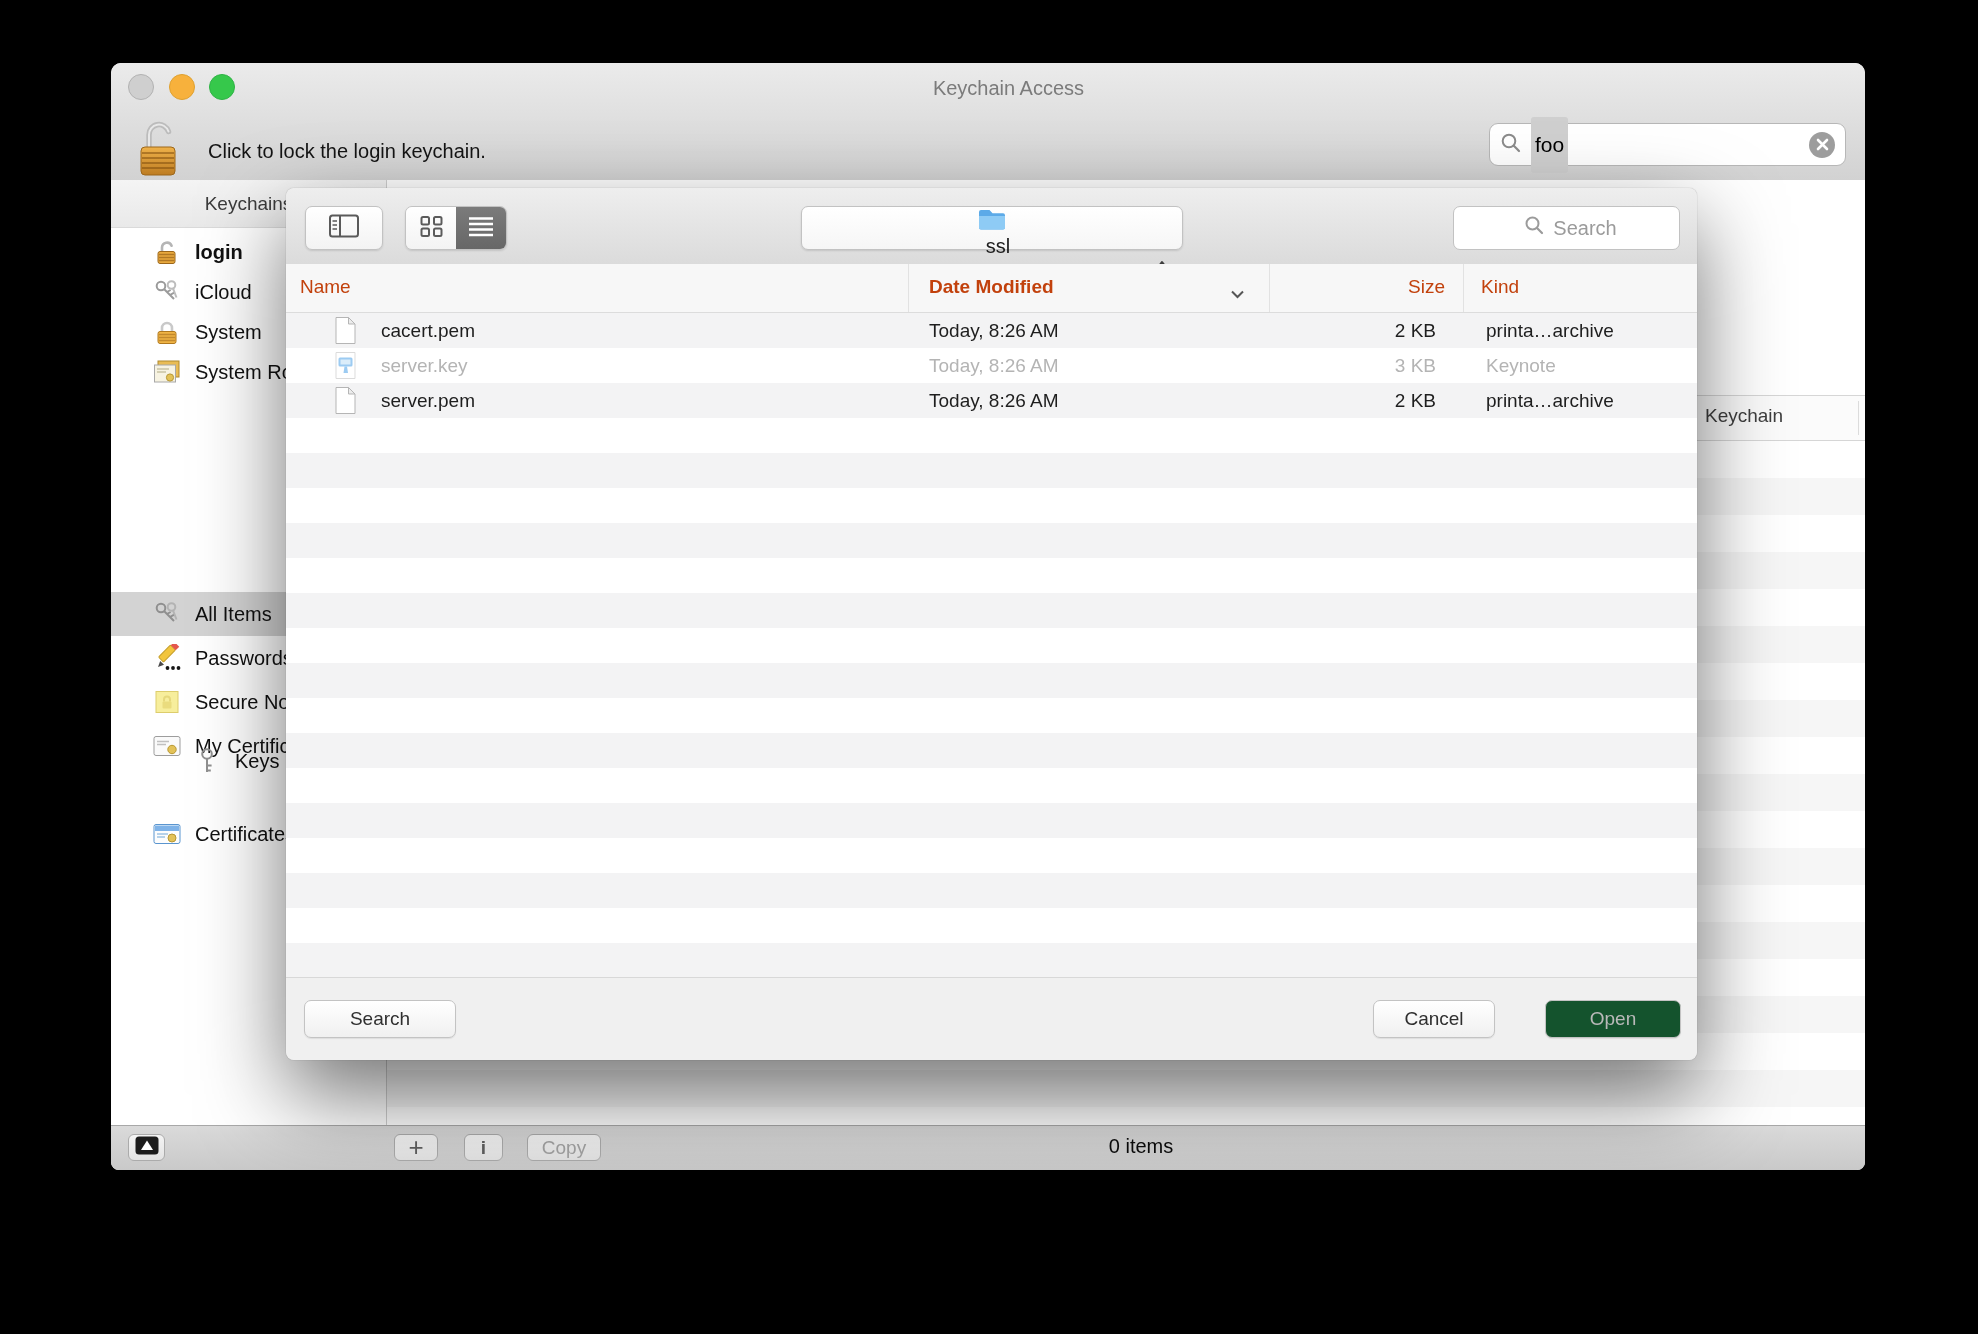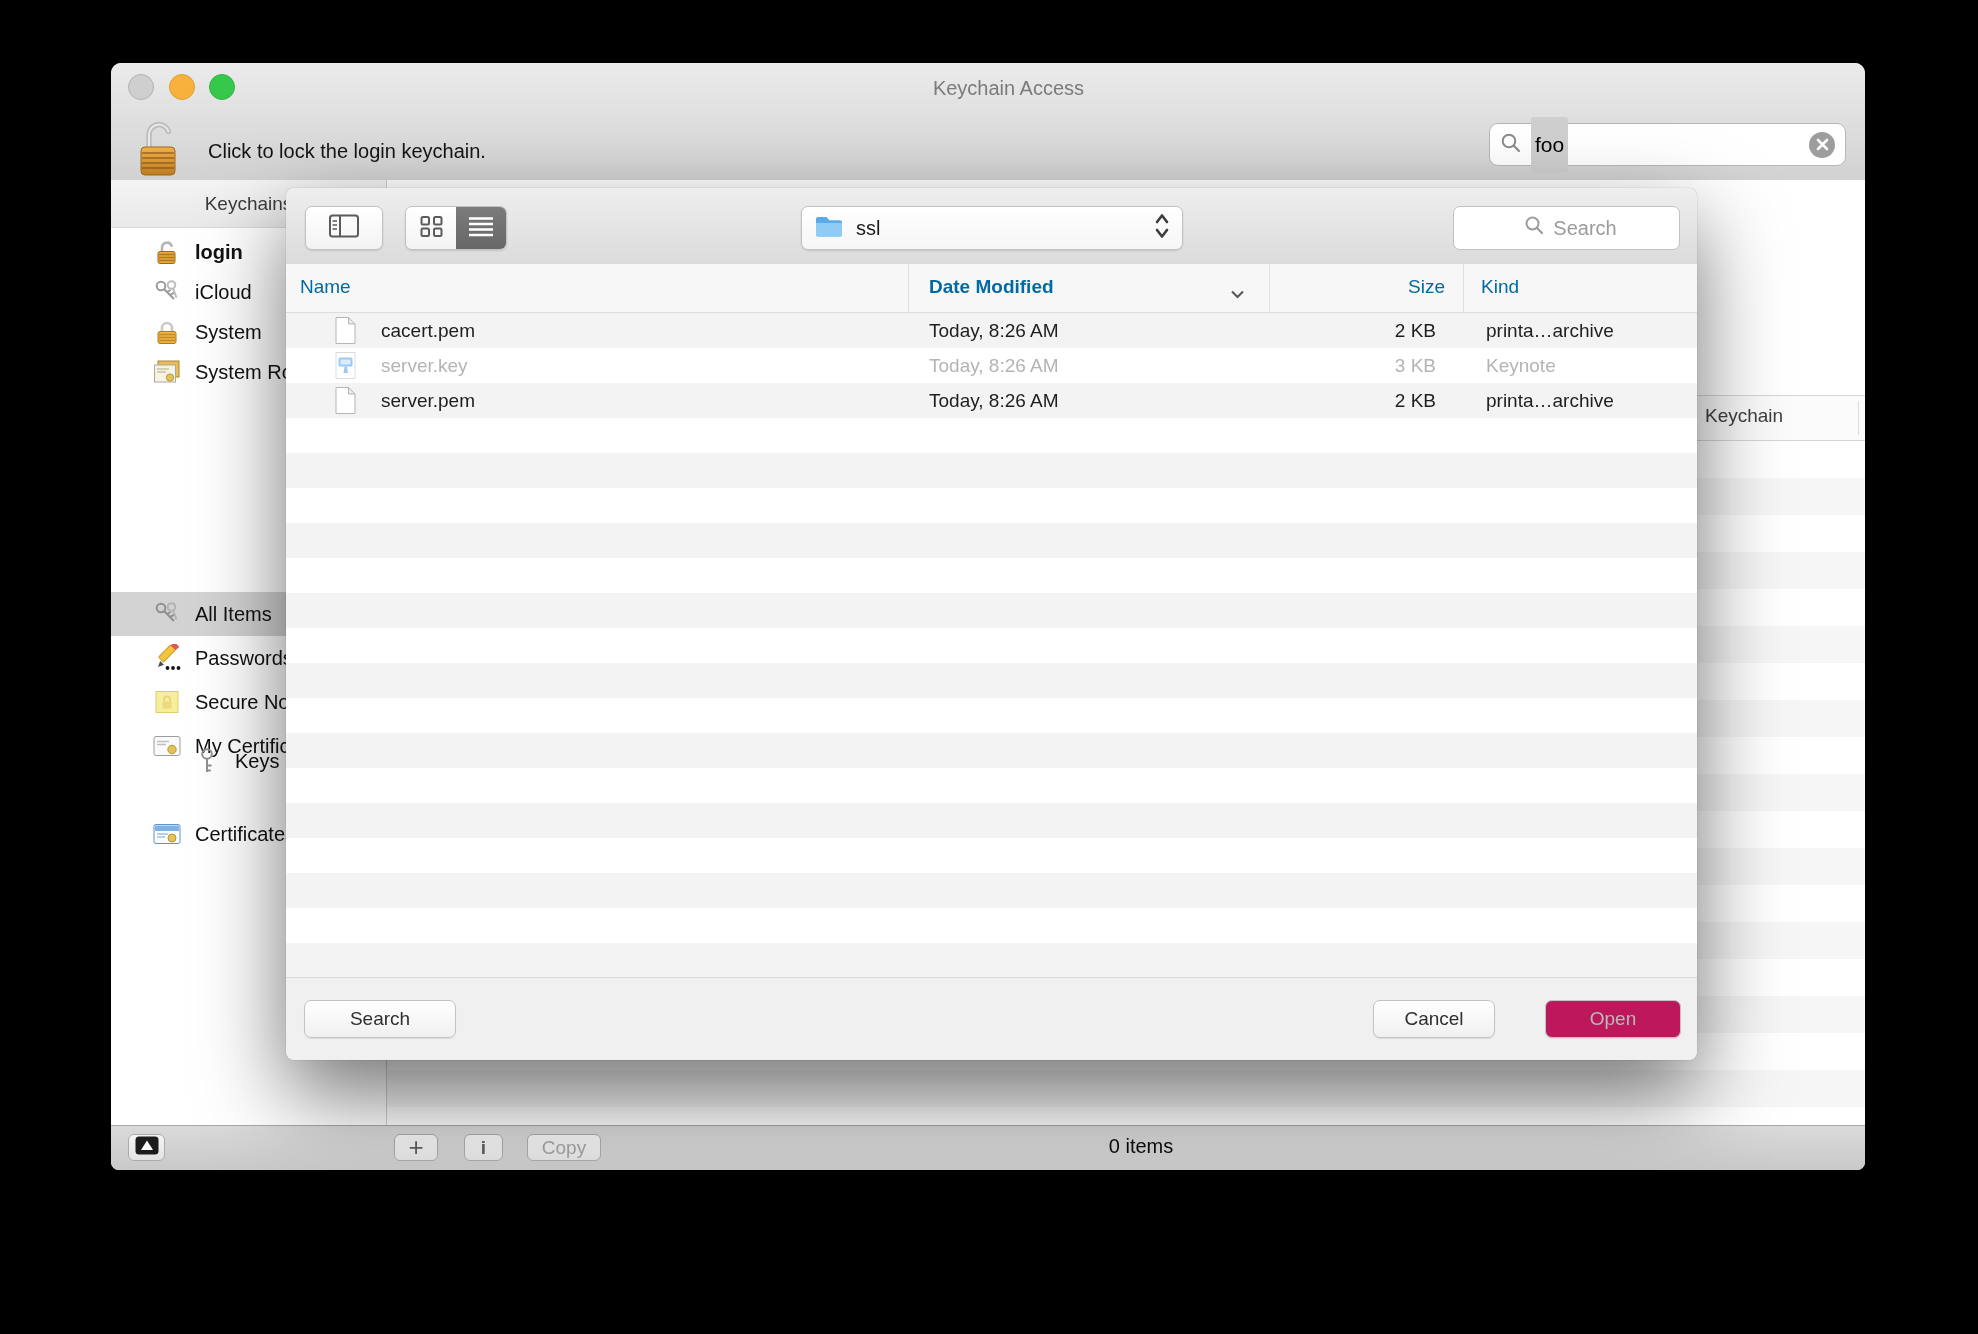--- a/index.html
+++ b/index.html
@@ -56,44 +56,44 @@
     background:linear-gradient(#eeeeee,#dbdbdb);border-bottom:1px solid #b5b5b5;}
   .tbtn{position:absolute;top:18px;height:44px;background:linear-gradient(#ffffff,#f3f3f3);
     border:1px solid #c2c2c2;border-radius:7px;box-sizing:border-box;
     display:flex;align-items:center;justify-content:center;box-shadow:0 1px 2px rgba(0,0,0,.12);}
   .seg{position:absolute;left:119px;top:18px;width:102px;height:44px;border:1px solid #c2c2c2;
     border-radius:7px;overflow:hidden;display:flex;box-sizing:border-box;box-shadow:0 1px 2px rgba(0,0,0,.12);}
   .seg .s1{width:50px;background:linear-gradient(#fff,#f3f3f3);display:flex;align-items:center;justify-content:center;}
   .seg .s2{flex:1;background:linear-gradient(#7b7b7b,#676767);display:flex;align-items:center;justify-content:center;}
   .popup{position:absolute;left:515px;top:18px;width:382px;height:44px;background:linear-gradient(#fff,#f6f6f6);
     border:1px solid #c2c2c2;border-radius:7px;display:flex;align-items:center;padding:0 12px;
-    box-sizing:border-box;box-shadow:0 1px 2px rgba(0,0,0,.12);}
+    box-sizing:border-box;box-shadow:0 1px 2px rgba(0,0,0,.12);flex-direction:column;}
   .popup .lbl{margin-left:12px;font-size:20px;color:#1c1c1c;}
   .popup .chev{margin-left:auto;}
   .dsearch{position:absolute;left:1167px;top:18px;width:227px;height:44px;background:#fff;
     border:1px solid #c2c2c2;border-radius:7px;display:flex;align-items:center;justify-content:center;
     box-sizing:border-box;font-size:20px;color:#9b9b9b;}
   .dsearch span{margin-left:8px;}
   .dheader{position:absolute;left:0;right:0;top:76px;height:48px;background:#f7f7f7;
-    border-bottom:1px solid #dcdcdc;font-size:19px;color:#0369a1;}
+    border-bottom:1px solid #dcdcdc;font-size:19px;color:#c2410c;}
   .dh-div{position:absolute;top:0;bottom:0;width:1px;background:#e2e2e2;}
   .dlist{position:absolute;left:0;right:0;top:125px;bottom:82px;
     background:repeating-linear-gradient(to bottom,#f3f3f4 0 35px,#ffffff 35px 70px);}
   .drow{position:absolute;left:0;right:0;height:35px;font-size:19px;color:#1e1e1e;}
   .drow .cell{position:absolute;top:50%;transform:translateY(-50%);white-space:nowrap;}
   .drow.dimmed{color:#b4b4b4;}
   .drow.dimmed .ficon{opacity:.55;}
   .ficon{position:absolute;left:48px;top:3px;}
   .dfooter{position:absolute;left:0;right:0;bottom:0;height:82px;background:#f0f0f0;
     border-top:1px solid #d8d8d8;border-radius:0 0 8px 8px;}
   .btn{position:absolute;top:22px;height:38px;border-radius:7px;border:1px solid #c3c3c3;
     background:linear-gradient(#ffffff,#f0f0f0);font-size:19px;color:#2f2f2f;
     display:flex;align-items:center;justify-content:center;box-sizing:border-box;
     box-shadow:0 1px 1px rgba(0,0,0,.08);}
-  .btn.disabled{color:#b9b9b9;background:#be185d;}
+  .btn.disabled{color:#b9b9b9;background:#14532d;}
 </style>
 </head>
 <body>
 
 <div class="window">
   <div class="titlebar">
     <div class="traffic t-close"></div>
     <div class="traffic t-min"></div>
     <div class="traffic t-zoom"></div>
     <div class="wtitle">Keychain Access</div>

